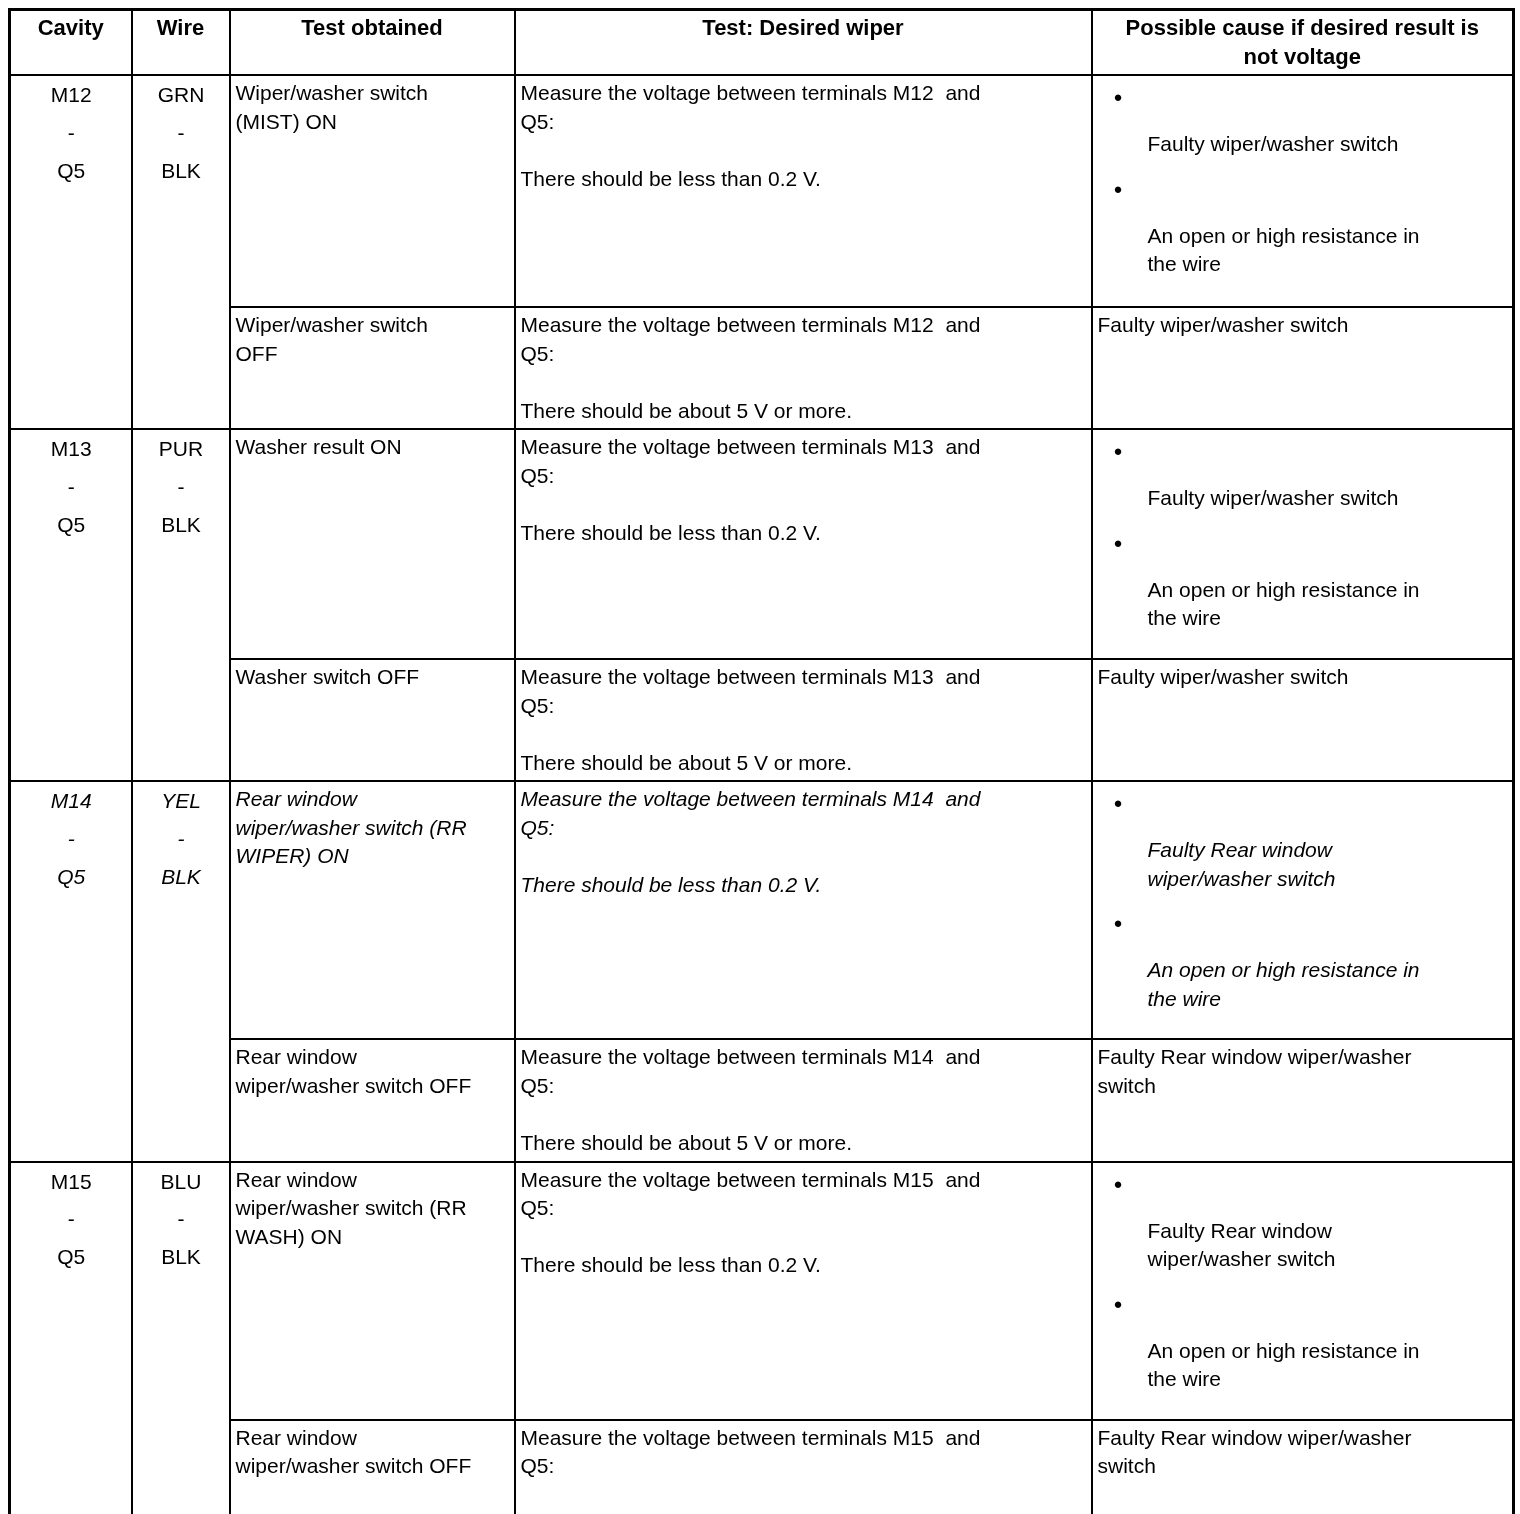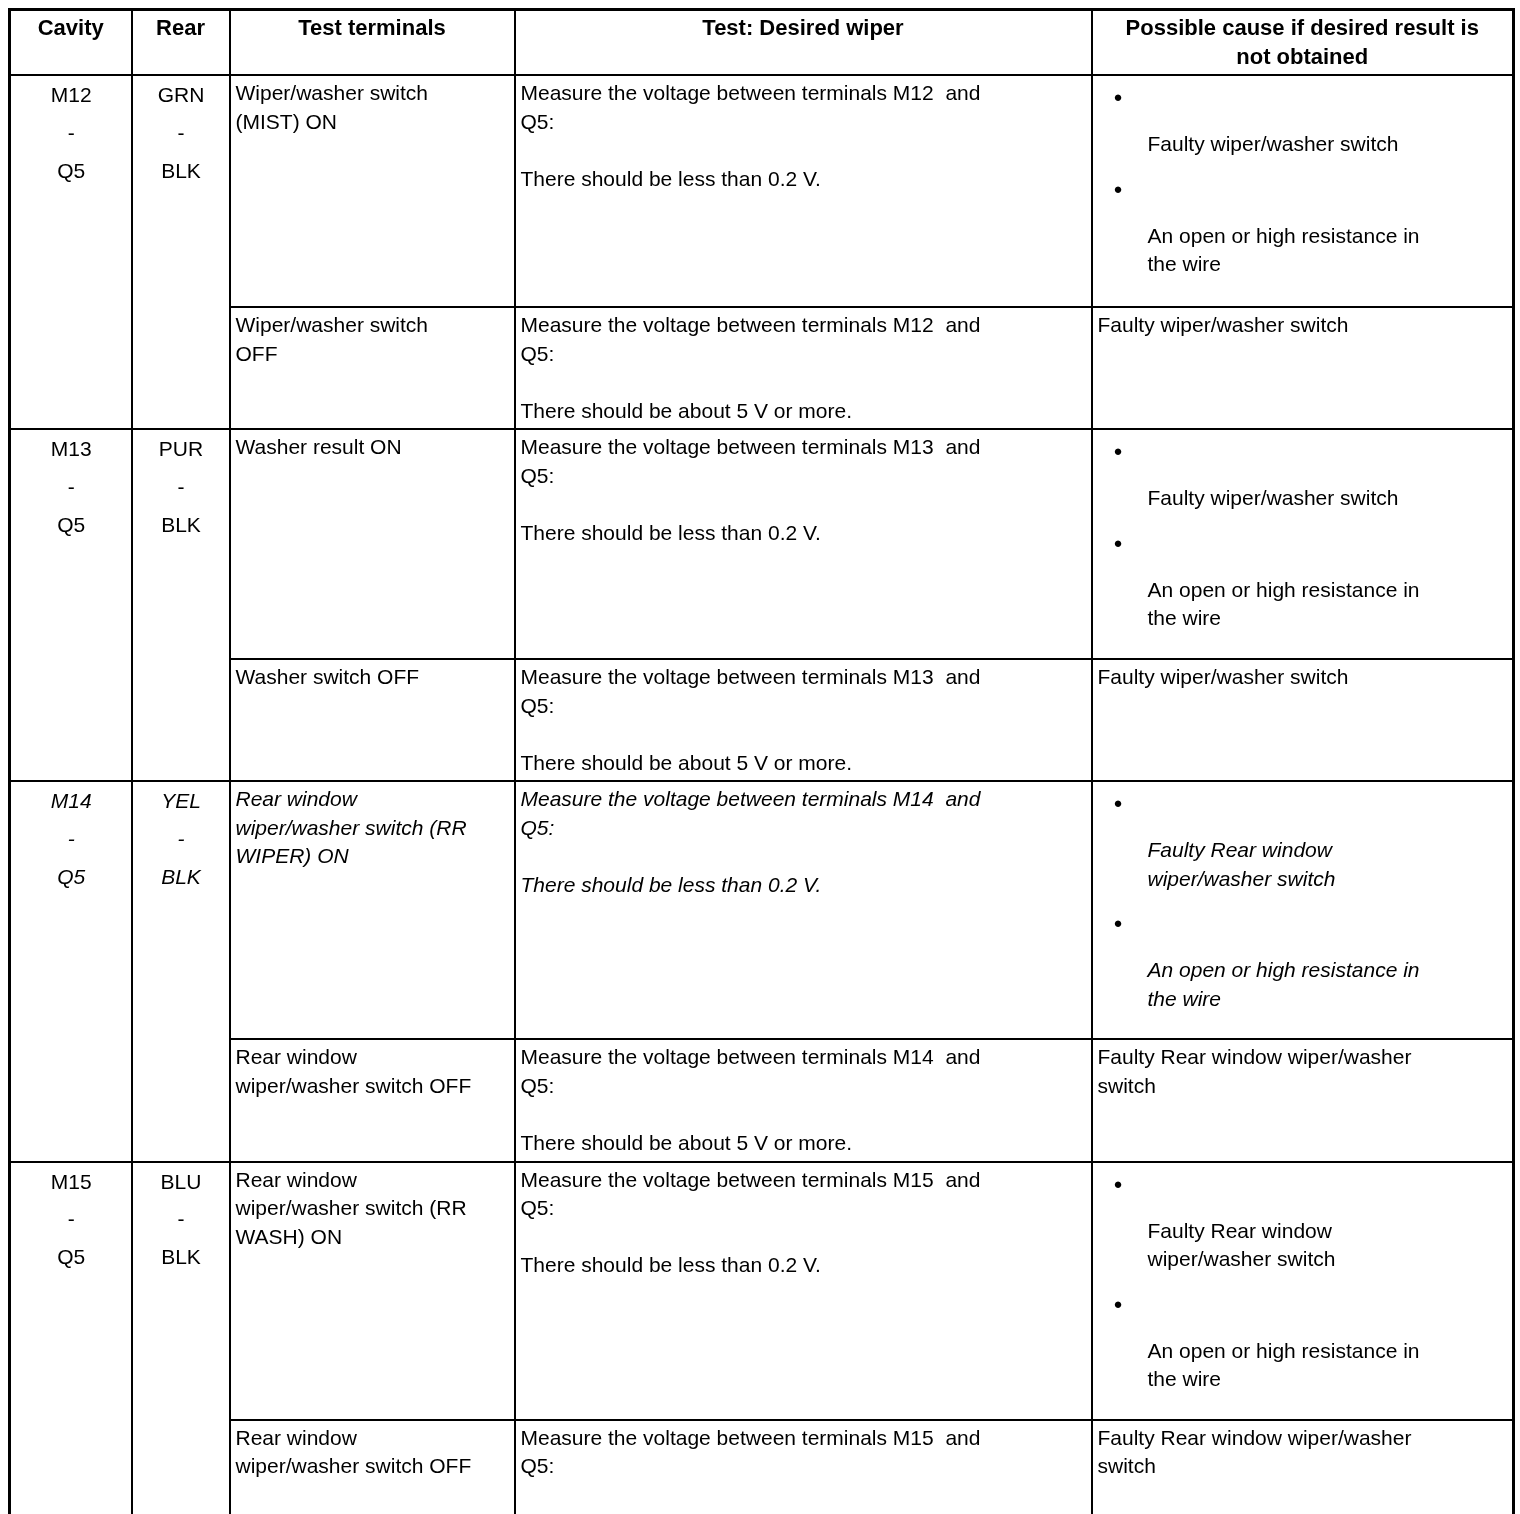--- a/index.html
+++ b/index.html
@@ -91,25 +91,25 @@
     <colgroup>
       <col class="c-cavity">
         <col class="c-wire">
         <col class="c-cond">
         <col class="c-result">
         <col class="c-cause">
     </colgroup>
     <thead>
       <tr>
         <th>Cavity</th>
-        <th>Rear</th>
-        <th>Test terminals</th>
+        <th>Wire</th>
+        <th>Test obtained</th>
         <th>Test: Desired wiper</th>
         <th>Possible cause if desired result is
-not obtained</th>
+not voltage</th>
       </tr>
     </thead>
     <tbody>
 
       <tr class="h232">
         <td class="cell-center" rowspan="2">M12
 -
 Q5</td>
         <td class="cell-center" rowspan="2">GRN
 -

